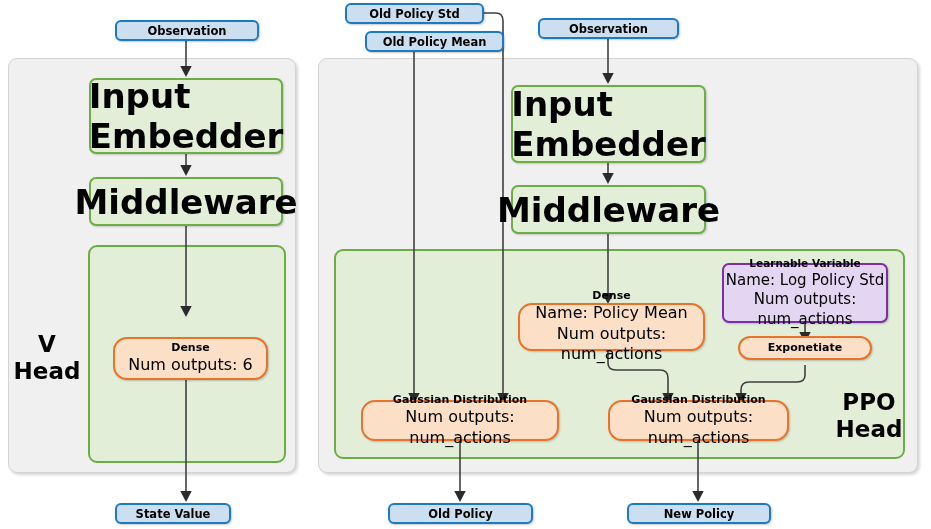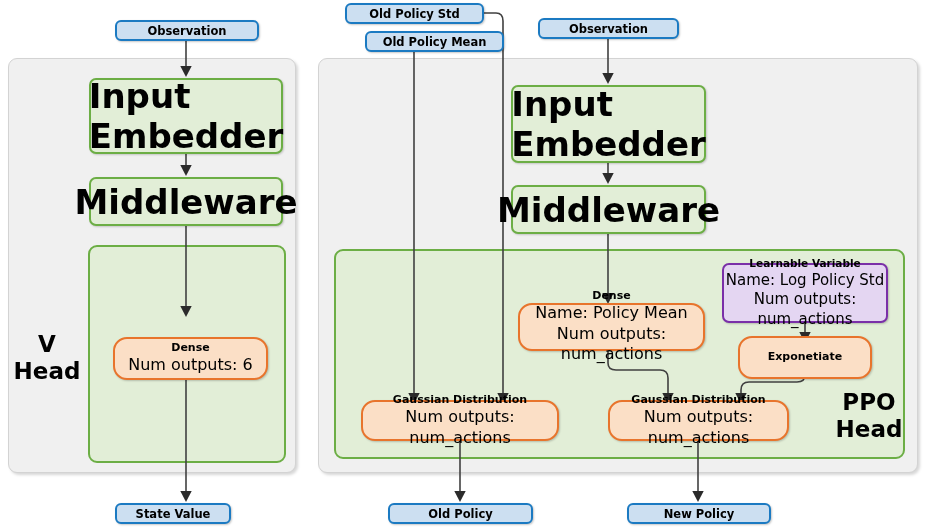--- a/index.html
+++ b/index.html
@@ -221,21 +221,21 @@
     <span class="sub">Name: Policy Mean</span>
     <span class="sub">Num outputs: num_actions</span>
   </div>
 
   <div class="node var-box" style="left:722px; top:263px; width:166px; height:60px;">
     <span class="ttl">Learnable Variable</span>
     <span class="sub">Name: Log Policy Std</span>
     <span class="sub">Num outputs: num_actions</span>
   </div>
 
-  <div class="node op-box" style="left:738px; top:336px; width:134px; height:43px;">
+  <div class="node op-box" style="left:738px; top:336px; width:134px; height:24px;">
     <span class="ttl">Exponetiate</span>
   </div>
 
   <div class="node op-box" style="left:361px; top:400px; width:198px; height:41px;">
     <span class="ttl">Gaussian Distribution</span>
     <span class="sub">Num outputs: num_actions</span>
   </div>
 
   <div class="node op-box" style="left:608px; top:400px; width:181px; height:41px;">
     <span class="ttl">Gaussian Distribution</span>

